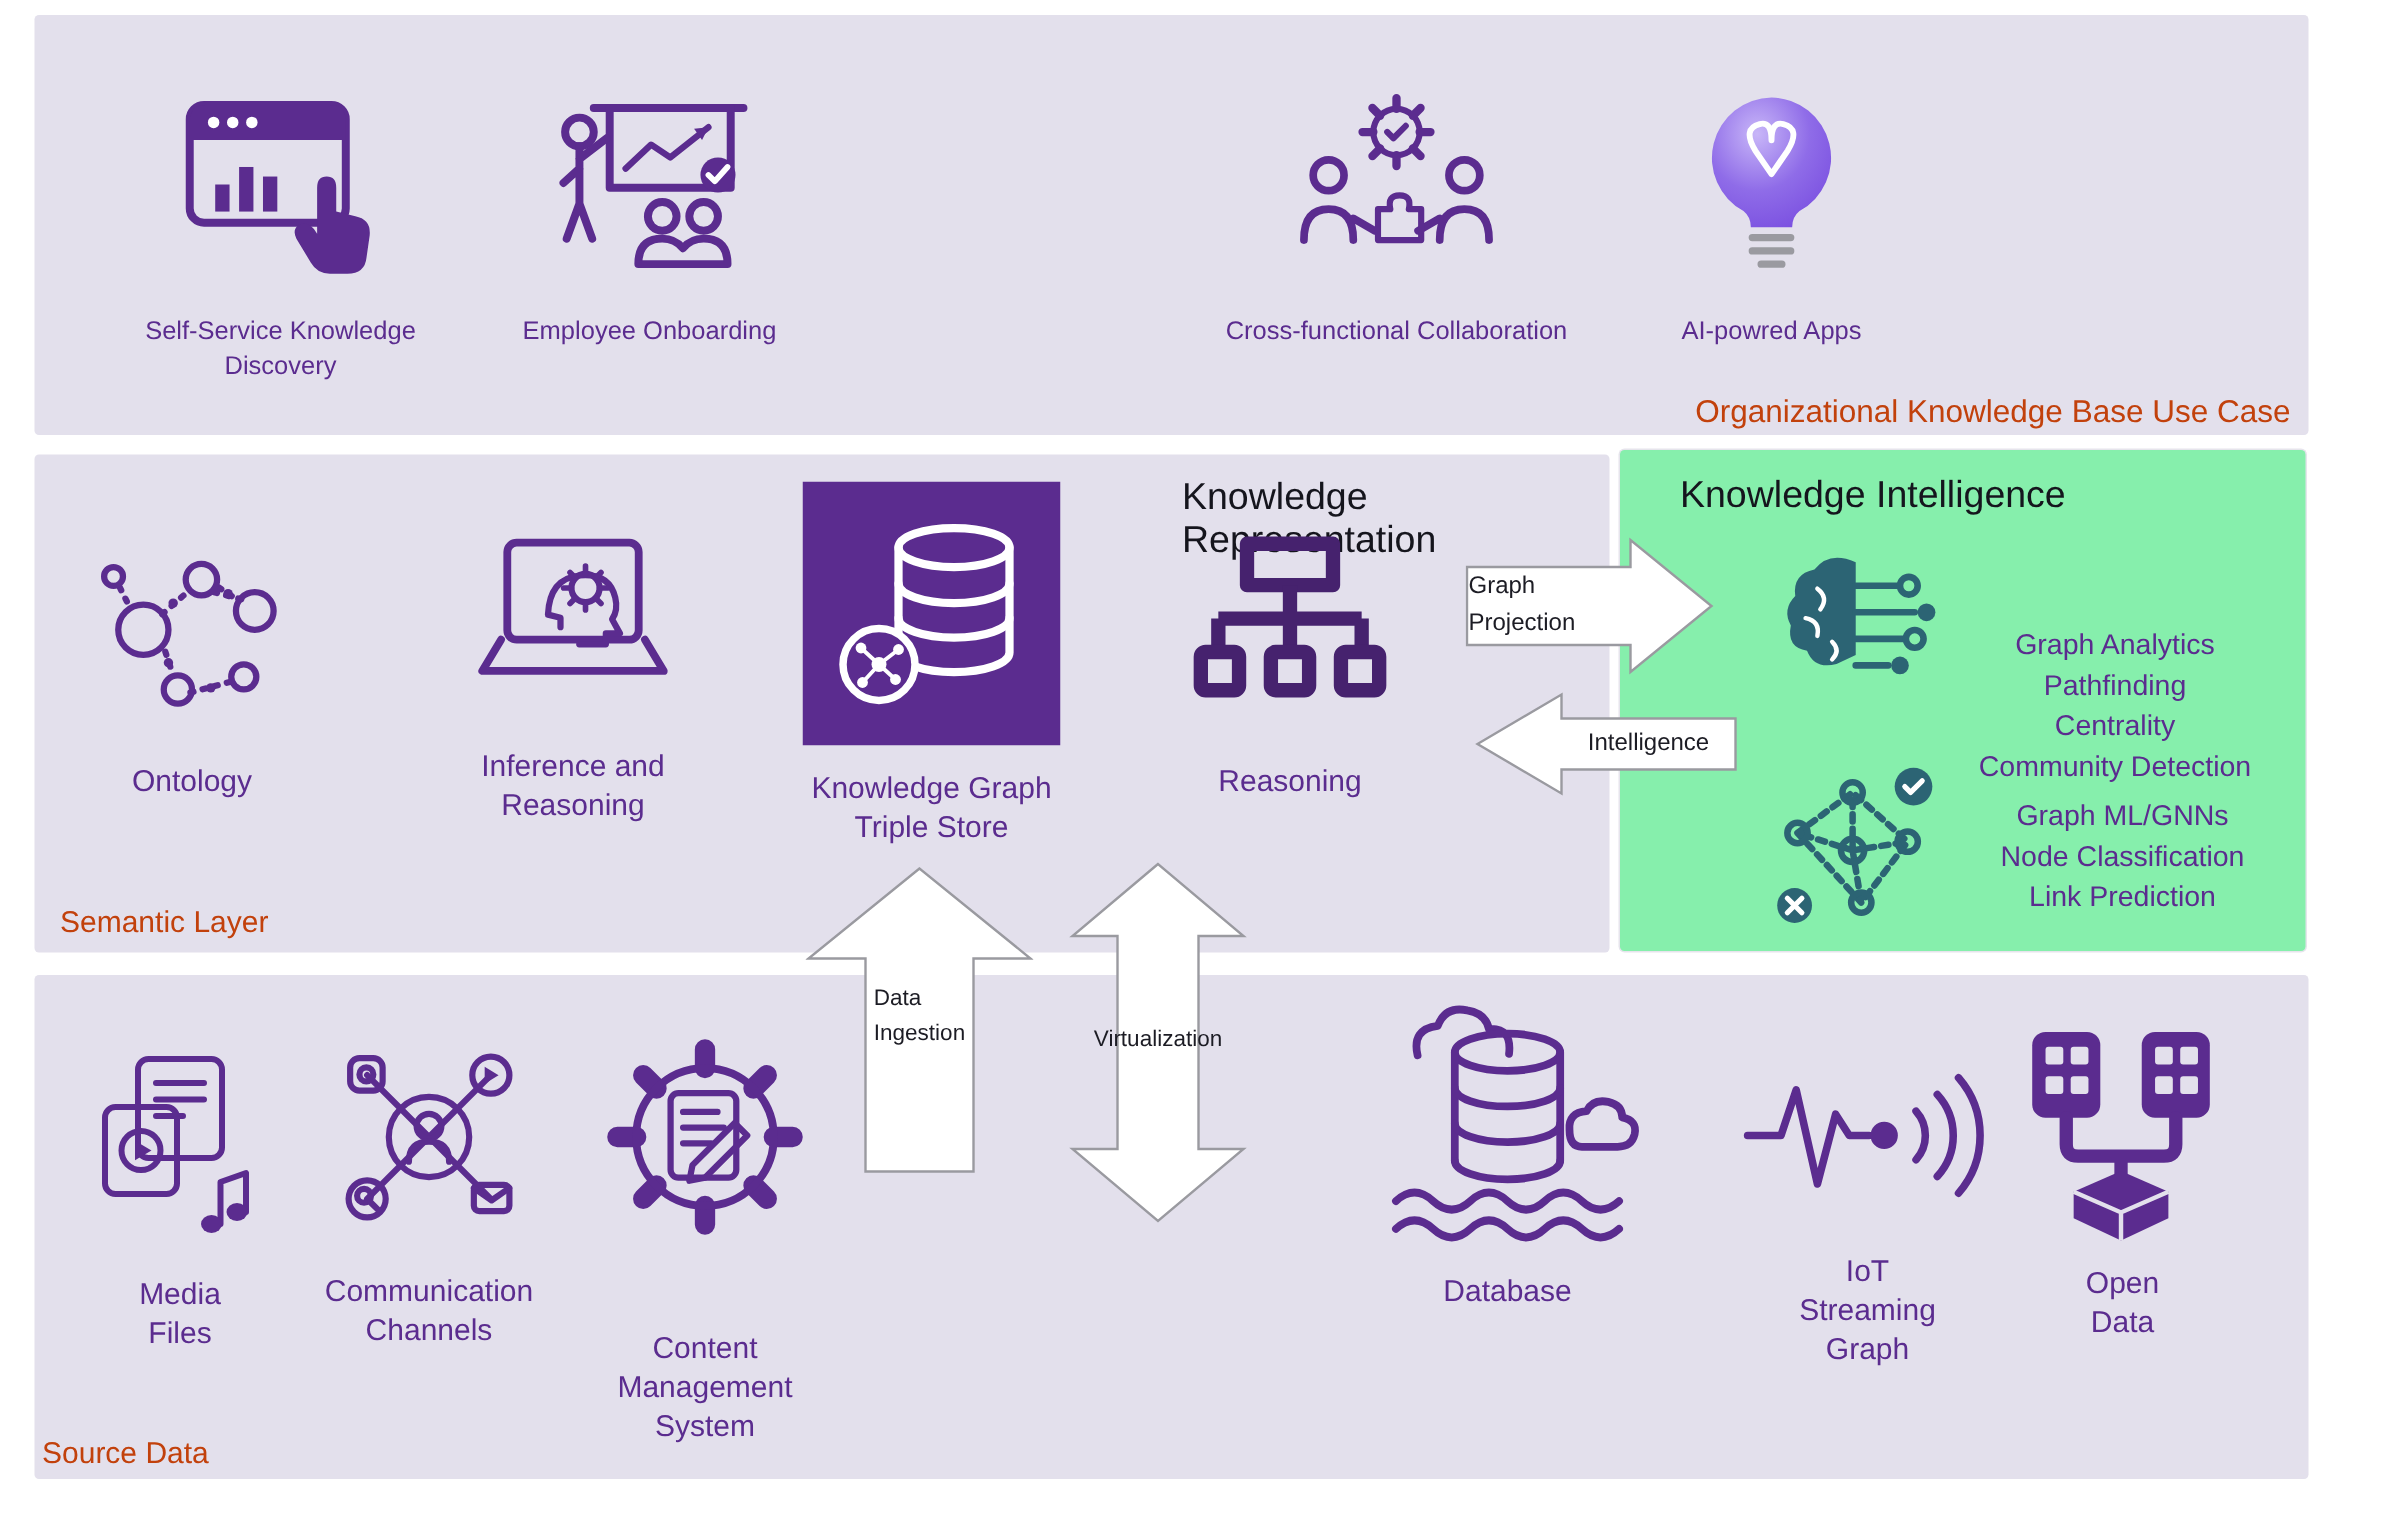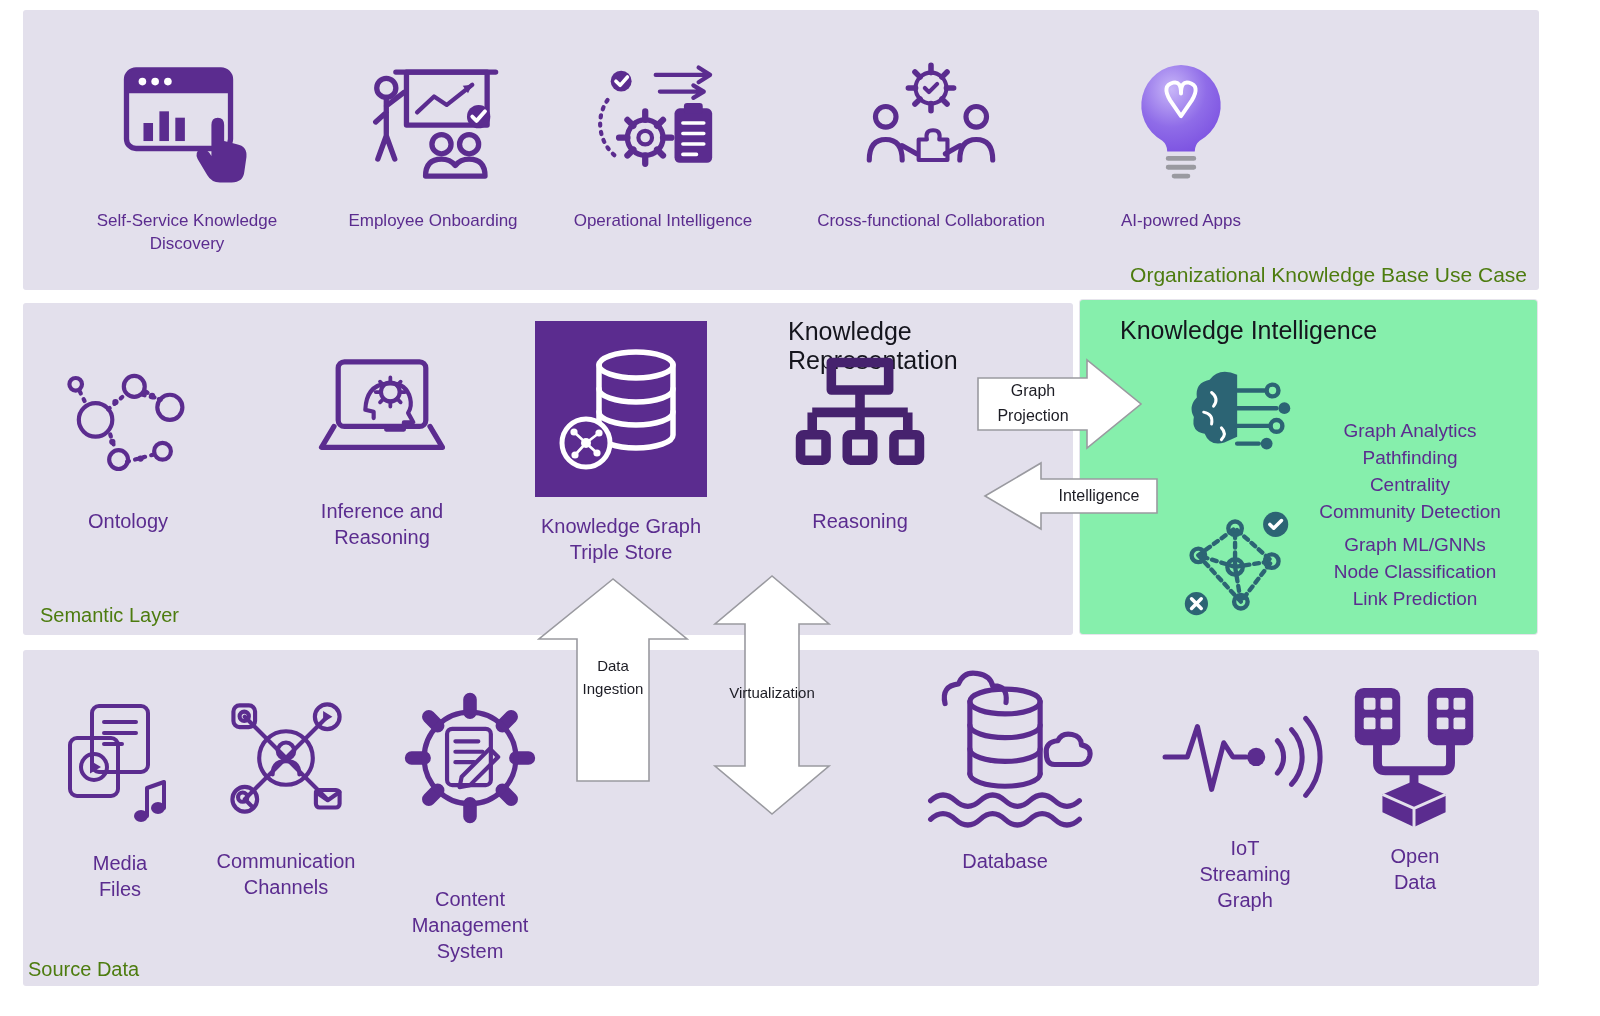--- a/index.html
+++ b/index.html
@@ -5,26 +5,26 @@
   * { margin:0; padding:0; box-sizing:border-box; }
   body { font-family:"Liberation Sans", sans-serif; background:#ffffff; }
   .canvas { position:relative; width:1600px; height:1016px; background:#ffffff; overflow:hidden; }
   .panel { position:absolute; background:#e3e0ec; border-radius:3px; }
   .panel.ki-panel { background:#86efac; box-shadow:0 0 0 1px #e6e4ec; }
   .item { position:absolute; display:flex; flex-direction:column; align-items:center; text-align:center; }
   .icon-box { display:flex; align-items:center; justify-content:center; }
   .lbl { color:#5b2c8f; white-space:pre-line; margin-top:10px; }
   .lbl.sm { font-size:17px; line-height:1.35; }
   .lbl.md { font-size:20px; line-height:1.3; }
-  .caption { position:absolute; color:#4d7c0f; font-size:21px; }
+  .caption { position:absolute; color:#c2410c; font-size:21px; }
   .heading { position:absolute; color:#15151d; font-size:25px; }
   .ki-text { position:absolute; color:#5b2c8f; font-size:19px; line-height:1.42; text-align:center; white-space:pre-line; }
   .arrow-wrap { position:absolute; z-index:6; }
   .arrow-shape { fill:#ffffff; stroke:#9a9aa0; stroke-width:1.6; }
-  .arrow-lbl { position:absolute; display:flex; align-items:center; justify-content:center; color:#1c1c24; font-size:16px; text-align:center; white-space:pre-line; line-height:1.55; }
+  .arrow-lbl { position:absolute; display:flex; align-items:center; justify-content:center; color:#1c1c24; font-size:16px; white-space:pre-line; line-height:1.55; }
   
   .s  { stroke:#5b2c8f; fill:none; stroke-width:5; stroke-linecap:round; stroke-linejoin:round; }
   .s4 { stroke:#5b2c8f; fill:none; stroke-width:4; stroke-linecap:round; stroke-linejoin:round; }
   .f  { fill:#5b2c8f; }
   .sd { stroke:#46226e; fill:none; stroke-width:9; stroke-linejoin:round; }
   .w  { stroke:#ffffff; fill:none; stroke-width:5.5; stroke-linecap:round; stroke-linejoin:round; }
   .t  { stroke:#2c6474; fill:none; stroke-width:4.5; stroke-linecap:round; stroke-linejoin:round; }
   .tf { fill:#2c6474; }
   .dash { stroke-dasharray:5 5; }
   .dot3 { stroke-dasharray:2 6; }
@@ -66,38 +66,20 @@
           <circle cx="21" cy="27" r="9" class="s"></circle>
           <path d="M21 36 v36 M21 44 l17 -13 M21 50 l-10 9 M21 72 l-8 22 M21 72 l8 22" class="s"></path>
           <circle cx="73" cy="80" r="9" class="s"></circle>
           <circle cx="99" cy="80" r="9" class="s"></circle>
           <path d="M58 110 q0-16 15-16 q8 0 13 6 q5-6 13-6 q15 0 15 16 z" class="s"></path>
         </svg>
       </div>
       <div class="lbl sm">Employee Onboarding</div>
     </div>
 
-    <div class="item" style="left:510px; top:35px; width:260px;">
-      <div class="icon-box" style="height:155px;">
-        <svg viewBox="0 0 130 120" width="136" height="126">
-          <circle cx="25" cy="20" r="10" class="f"></circle>
-          <path d="M20 20 l4 4 l7 -8" stroke="#fff" fill="none" stroke-width="3.4" stroke-linecap="round" stroke-linejoin="round"></path>
-          <path d="M12 38 a40 40 0 0 0 8 54" class="s4 dot3"></path>
-          <path d="M58 14 h52 m-11 -7 l11 7 l-11 7" class="s4"></path>
-          <path d="M62 30 h42 m-10 -6 l10 6 l-10 6" class="s4"></path>
-          <circle cx="48" cy="74" r="17" class="s"></circle>
-          <circle cx="48" cy="74" r="6.5" class="s4"></circle>
-          <path d="M65 74 h8 M59.3 85.3 l5.7 5.7 M48 91 v8 M36.7 85.3 l-5.7 5.7 M31 74 h-8 M36.7 62.7 l-5.7 -5.7 M48 57 v-8 M59.3 62.7 l5.7 -5.7" stroke="#5b2c8f" stroke-width="6" stroke-linecap="round"></path>
-          <rect x="76" y="46" width="36" height="52" rx="5" class="f"></rect>
-          <rect x="85" y="41" width="18" height="10" rx="3" class="f"></rect>
-          <path d="M84 60 h20 M84 70 h20 M84 80 h20 M84 90 h13" stroke="#fff" stroke-width="3.4" stroke-linecap="round"></path>
-        </svg>
-      </div>
-      <div class="lbl sm">Operational Intelligence</div>
-    </div>
 
     <div class="item" style="left:778px; top:35px; width:260px;">
       <div class="icon-box" style="height:155px;">
         <svg viewBox="0 0 140 120" width="144" height="124">
           <circle cx="70" cy="26" r="15" class="s4"></circle>
           <path d="M85 26 h7 M80.6 36.6 l5 5 M70 41 v7 M59.4 36.6 l-5 5 M55 26 h-7 M59.4 15.4 l-5 -5 M70 11 v-7 M80.6 15.4 l5 -5" stroke="#5b2c8f" stroke-width="5.4" stroke-linecap="round"></path>
           <path d="M64 26 l4 4 l8 -8" class="s4"></path>
           <circle cx="26" cy="54" r="10" class="s"></circle>
           <path d="M10 96 q0-20 16-20 q16 0 16 20 M42 82 l14 8" class="s"></path>
           <circle cx="114" cy="54" r="10" class="s"></circle>

